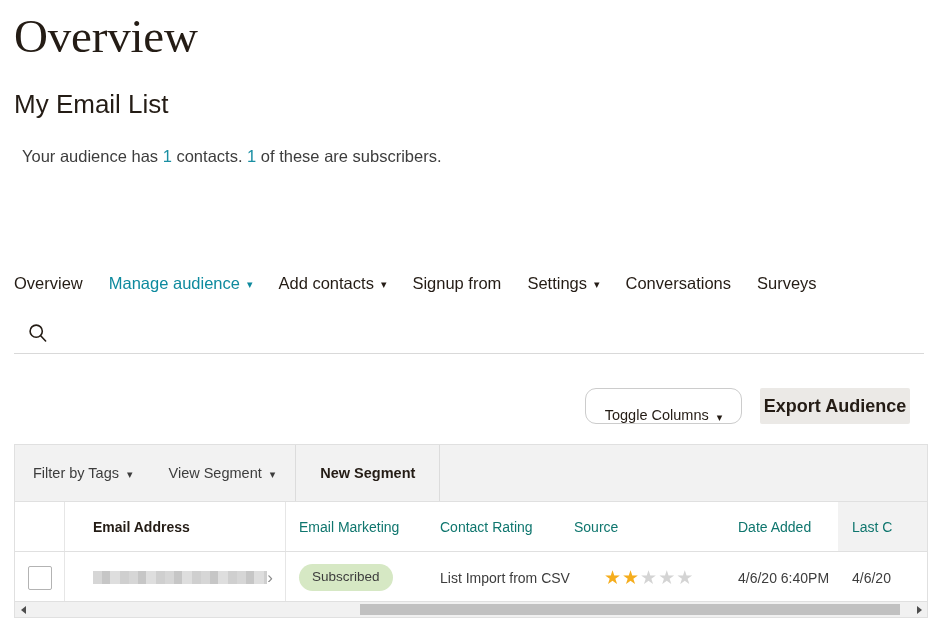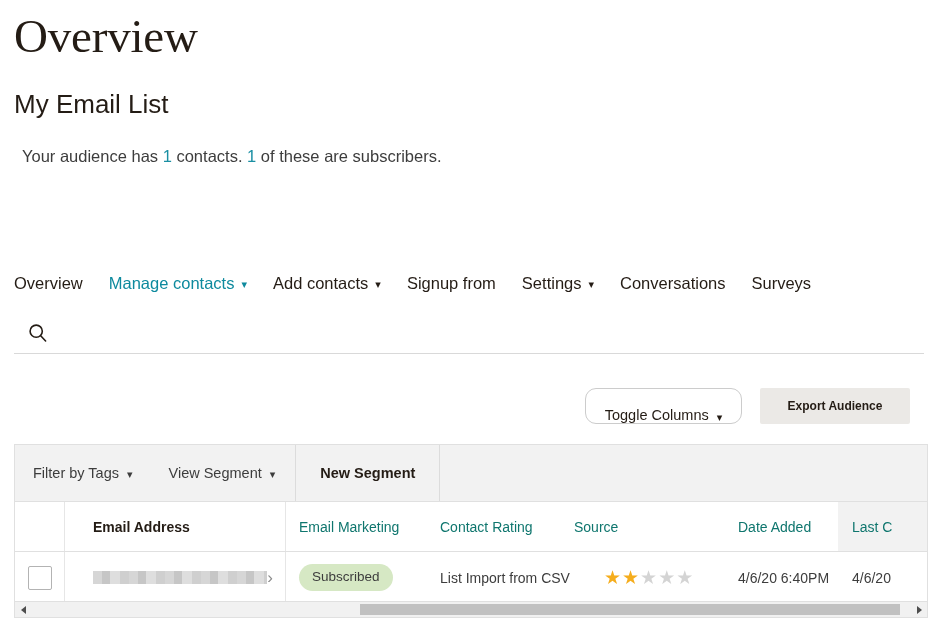--- a/index.html
+++ b/index.html
@@ -129,21 +129,21 @@
   .export-btn {
     position: absolute;
     left: 760px;
     top: 388px;
     width: 150px;
     height: 36px;
     border: none;
     background: #ebe9e6;
     border-radius: 2px;
     font-family: "Liberation Sans", sans-serif;
-    font-size: 12px;
+    font-size: 18px;
     font-weight: 700;
     color: #241c15;
     cursor: pointer;
     padding: 0;
   }
 
   
   .table-wrap {
     position: absolute;
     left: 14px;
@@ -323,21 +323,21 @@
 <div class="list-name">My Email List</div>
 <div class="audience-summary">
   <span>Your audience has </span><span class="count">1</span><span> contacts. </span><span class="count">1</span><span> of these are subscribers.</span>
 </div>
 
 <div class="nav-tabs">
   <div class="nav-tab">
     <span>Overview</span>
   </div>
   <div class="nav-tab active">
-    <span>Manage contacts</span>
+    <span>Manage audience</span>
     <span class="chev">▾</span>
   </div>
   <div class="nav-tab">
     <span>Add contacts</span>
     <span class="chev">▾</span>
   </div>
   <div class="nav-tab">
     <span>Signup from</span>
   </div>
   <div class="nav-tab">

